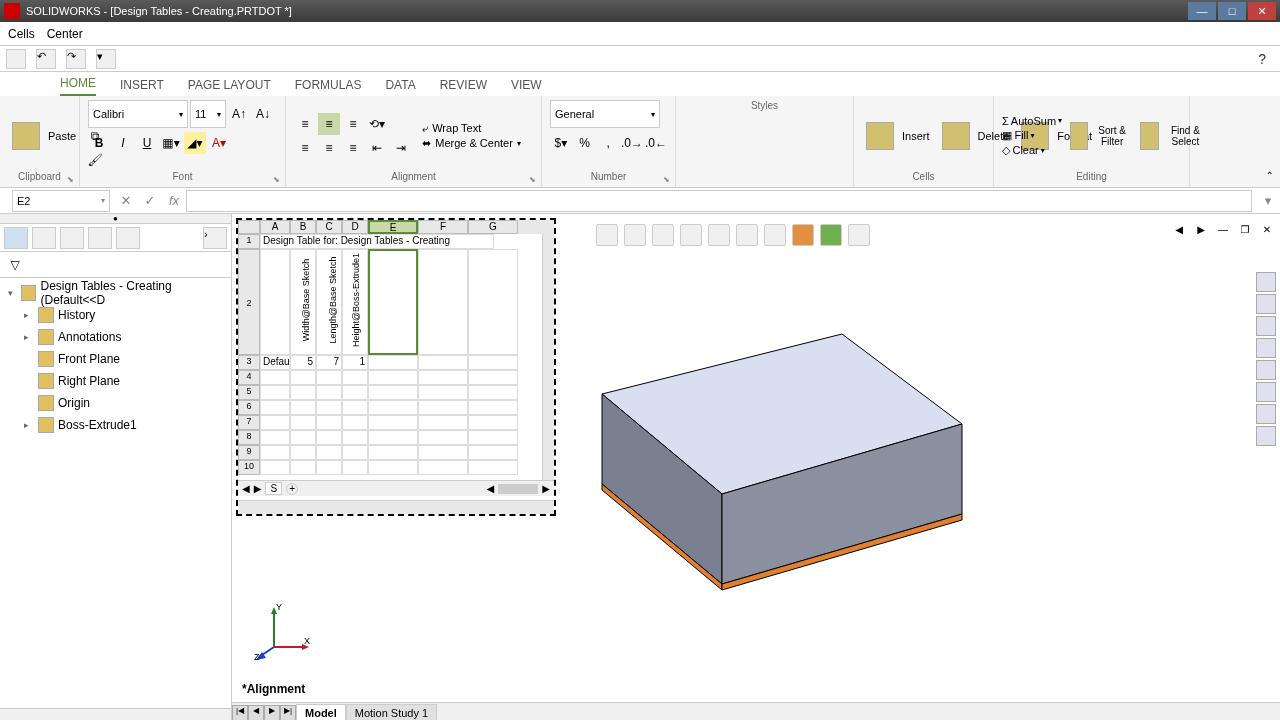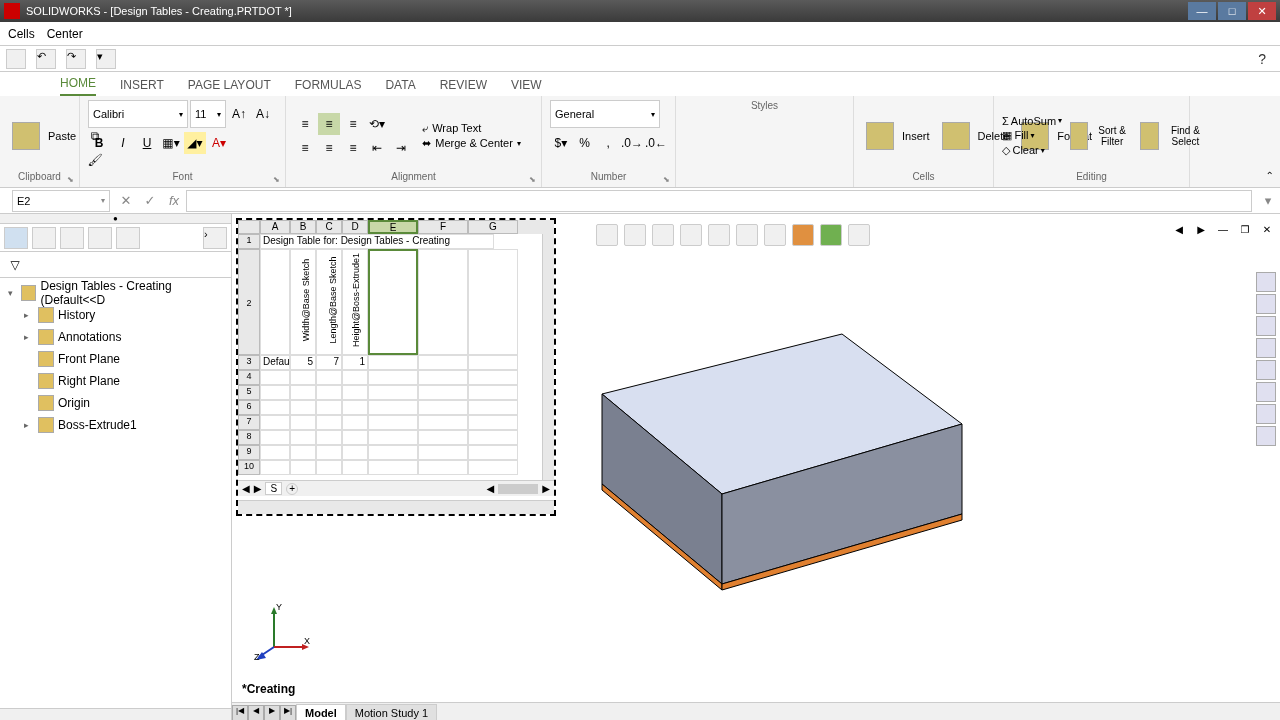--- a/index.html
+++ b/index.html
@@ -547,21 +547,21 @@
       <line x1="20" y1="45" x2="20" y2="10" stroke="#2a7a2a" stroke-width="2"></line>
         <polygon points="20,5 17,12 23,12" fill="#2a7a2a"></polygon>
       <line x1="20" y1="45" x2="50" y2="45" stroke="#c02020" stroke-width="2"></line>
         <polygon points="55,45 48,42 48,48" fill="#c02020"></polygon>
       <line x1="20" y1="45" x2="5" y2="55" stroke="#2040c0" stroke-width="2"></line>
         <polygon points="2,58 8,50 12,56" fill="#2040c0"></polygon>
       <text x="22" y="8" font-size="9" fill="#000">Y</text>
       <text x="50" y="42" font-size="9" fill="#000">X</text>
       <text x="0" y="58" font-size="9" fill="#000">Z</text>
     </svg>
-    <div class="view-label">*Creating</div>
+    <div class="view-label">*Alignment</div>
 
     <div class="bottomtabs">
       <div class="navbtns">
         <div class="nb">|◀</div>
         <div class="nb">◀</div>
         <div class="nb">▶</div>
         <div class="nb">▶|</div>
       </div>
       <div class="btab active">Model</div>
       <div class="btab inactive">Motion Study 1</div>

